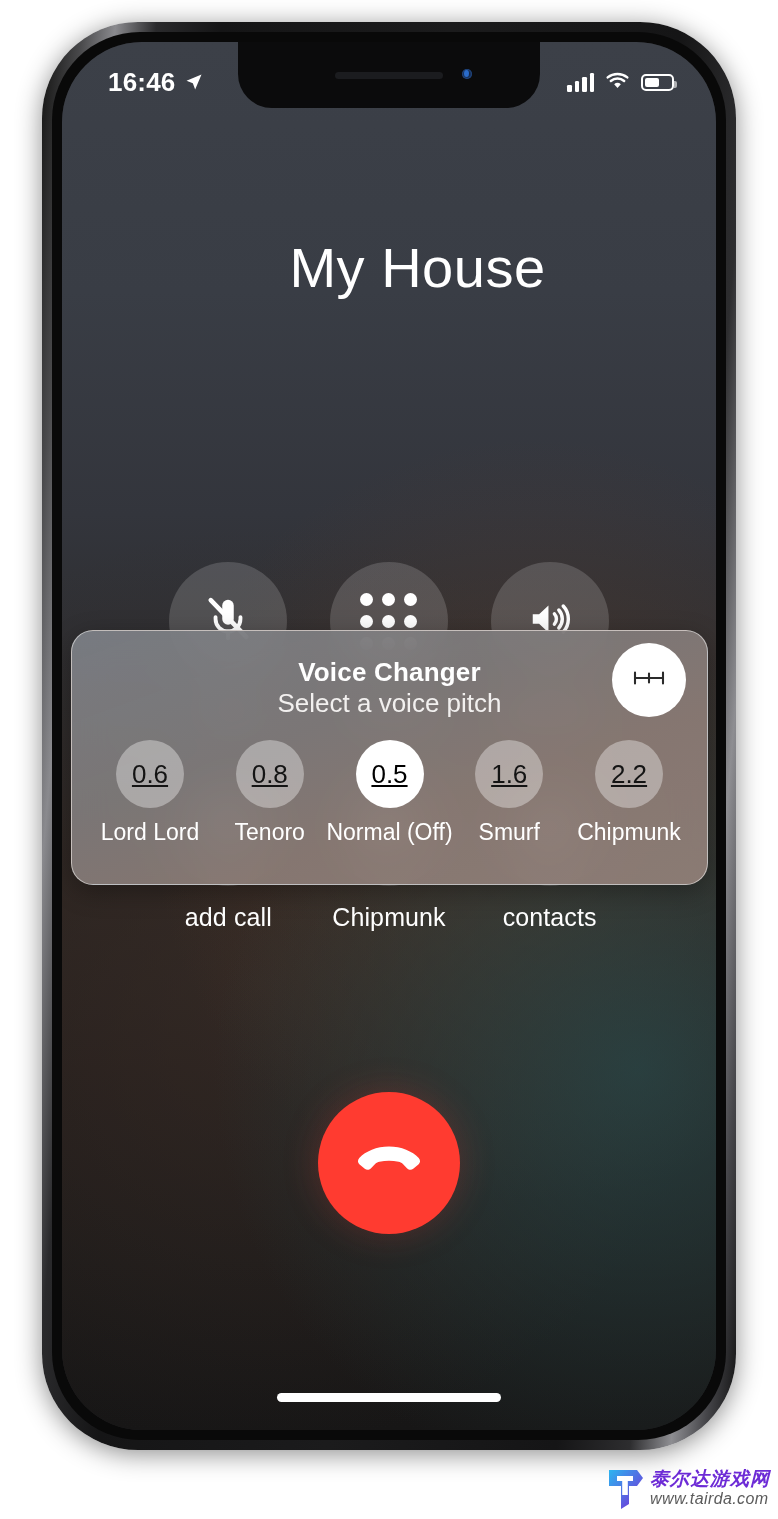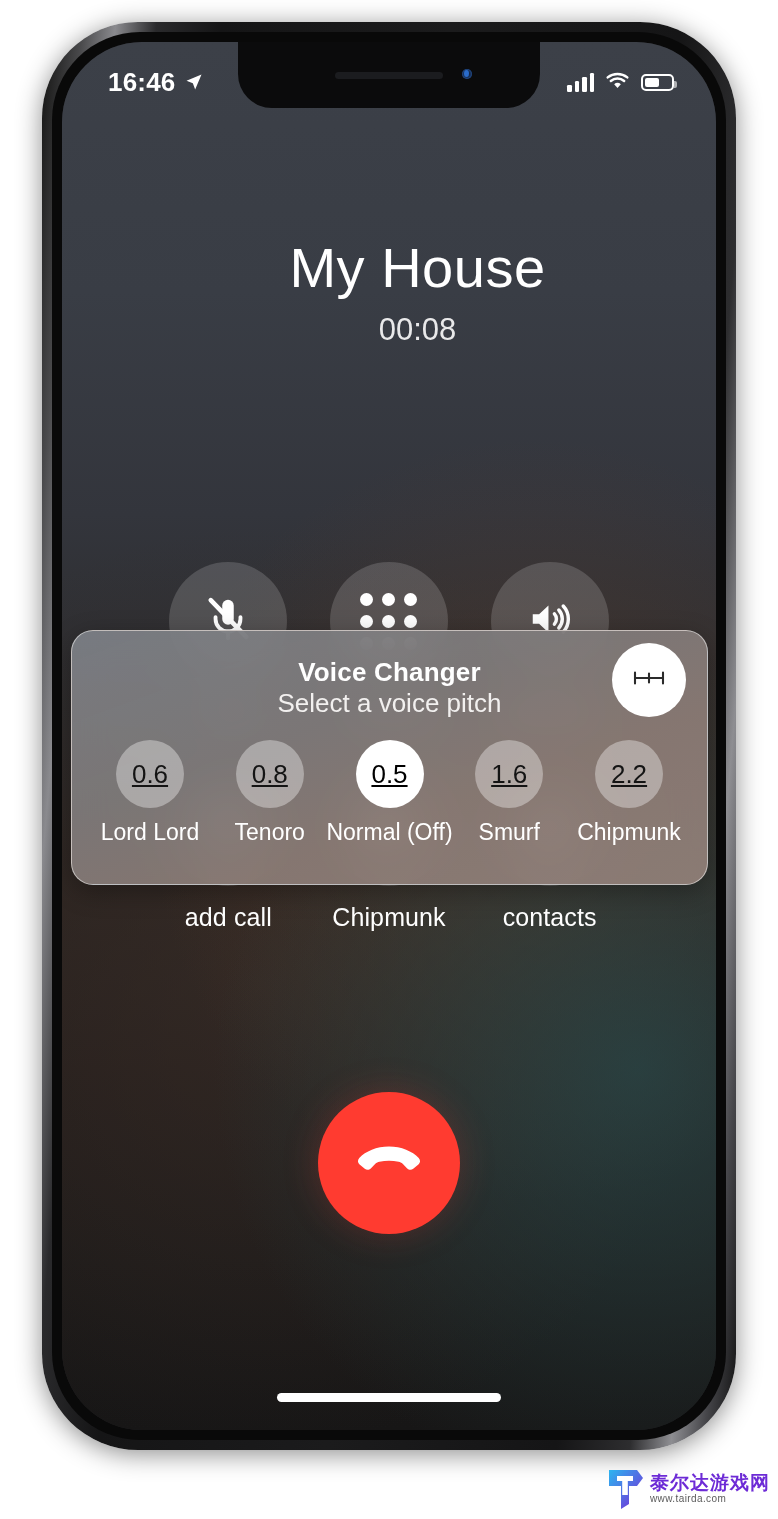--- a/index.html
+++ b/index.html
@@ -134,25 +134,25 @@
     width:112px; cursor:pointer; }
   .vc-bubble{ width:68px; height:68px; border-radius:50%;
     background:rgba(255,255,255,.36);
     display:flex; align-items:center; justify-content:center;
     font-size:26px; color:#141414; font-weight:400;text-decoration:underline; }
   .vc-opt.selected .vc-bubble{ background:#fff; color:#000; }
   .vc-opt-label{ font-size:23px; color:#fff; white-space:nowrap; }
 
   
   .watermark{ position:absolute; right:8px; bottom:8px; display:flex;
-    align-items:center; gap:1px; z-index:40; }
+    align-items:center; gap:1px; z-index:40;font-style:italic; }
   .wm-badge{ width:46px; height:46px; position:relative; }
   .wm-text{ display:flex; flex-direction:column; line-height:1.12; }
   .wm-cn{ font-size:19px; font-weight:700; color:#6d2bd6; letter-spacing:1px; }
-  .wm-url{ font-size:10px; color:#5b5b5b; letter-spacing:.4px; }
+  .wm-url{ font-size:16px; color:#5b5b5b; letter-spacing:.4px; }
 </style>
 </head>
 <body>
 
 <div id="root">
 
   <div class="phone-frame">
     <div class="btn-mute"></div>
     <div class="btn-vol-up"></div>
     <div class="btn-vol-dn"></div>
@@ -193,21 +193,20 @@
           </svg>
         </span>
         <span class="battery">
             <i></i>
           </span>
       </div>
     </div>
 
     <div class="call-info">
       <div class="callee">My House</div>
-      <div class="duration">00:08</div>
     </div>
 
     <div class="call-grid">
 
       <div class="cell">
         <div class="cell-circle">
           <span>
             <svg viewBox="0 0 24 24" width="46" height="46">
               <path d="M12 2a3 3 0 0 1 3 3v7a3 3 0 0 1-6 0V5a3 3 0 0 1 3-3z" fill="#fff"></path>
               <path d="M5.5 11v1a6.5 6.5 0 0 0 13 0v-1" stroke="#fff" stroke-width="2" fill="none" stroke-linecap="round"></path>

